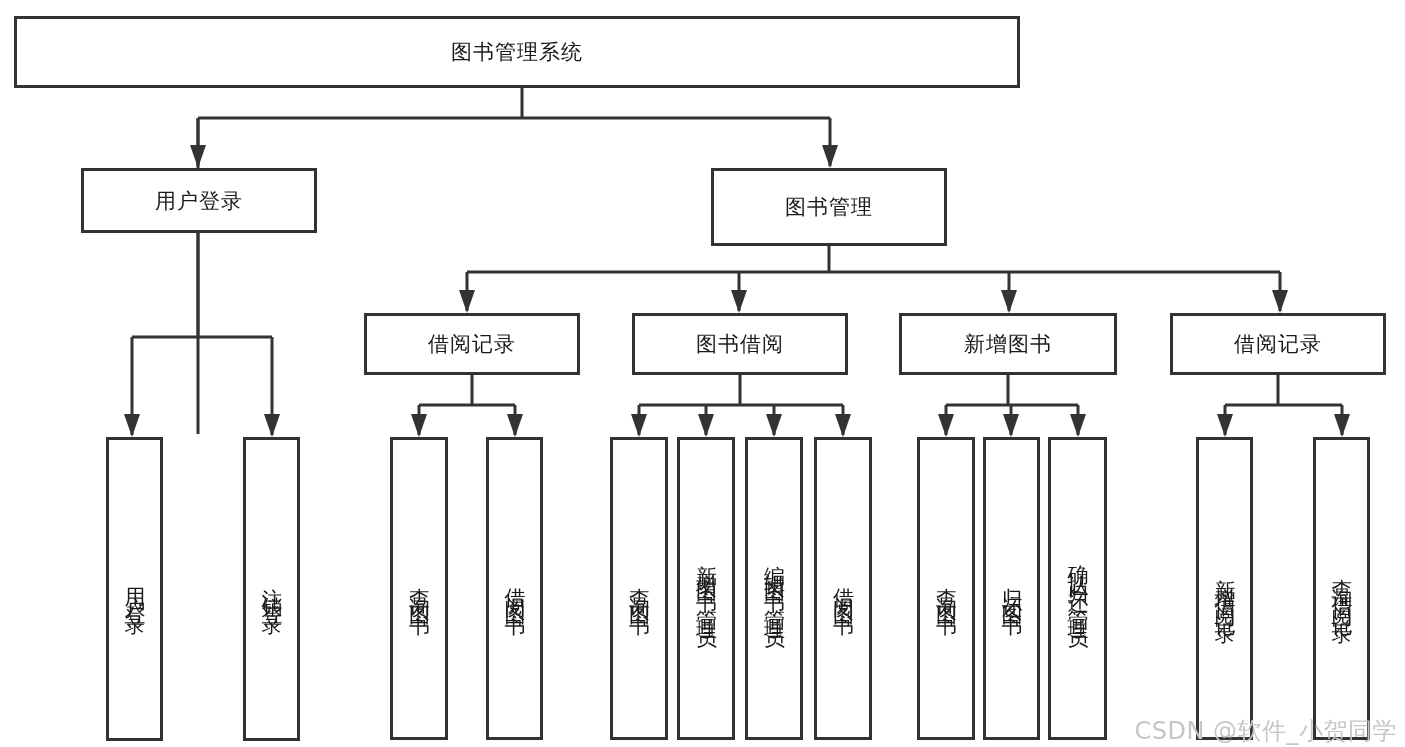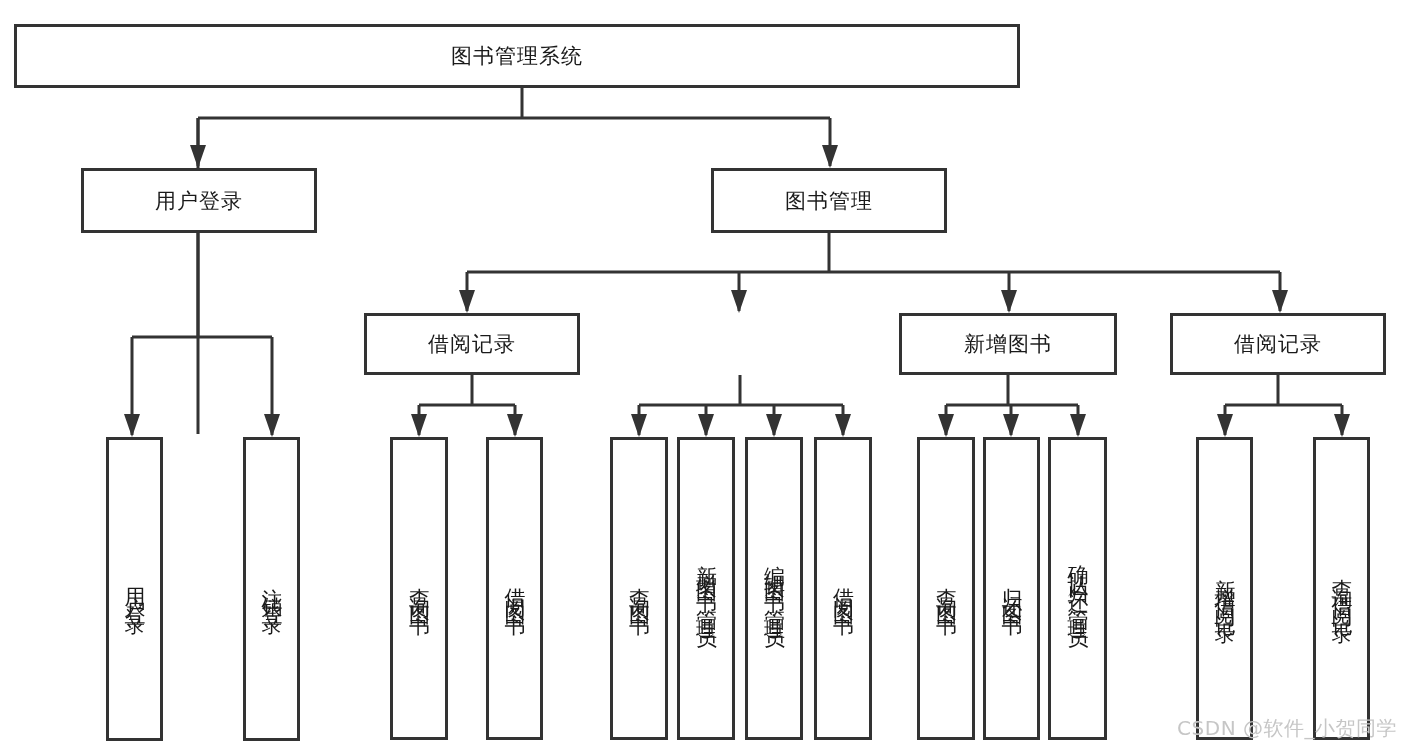--- a/index.html
+++ b/index.html
@@ -26,21 +26,21 @@
   .leaf .vlabel{
     writing-mode:vertical-rl;
     text-orientation:mixed;
     font-size:21px;
     letter-spacing:9px;
     line-height:1.1;
   }
   .watermark{
     position:absolute;z-index:6;
     right:8px;top:715px;
-    font-size:20px;letter-spacing:0.5px;
+    font-size:24px;letter-spacing:0.5px;
     color:var(--wm);
     white-space:nowrap;
     text-align:center;
   }
 </style>
 </head>
 <body>
 
 <div class="canvas">
 
@@ -78,33 +78,36 @@
       <polygon points="774,437 766,414 782,414"></polygon>
       <polygon points="843,437 835,414 851,414"></polygon>
       <polygon points="946,437 938,414 954,414"></polygon>
       <polygon points="1011,437 1003,414 1019,414"></polygon>
       <polygon points="1078,437 1070,414 1086,414"></polygon>
       <polygon points="1225,437 1217,414 1233,414"></polygon>
       <polygon points="1342,437 1334,414 1350,414"></polygon>
     </g>
   </svg>
 
-  <div class="box hbox" style="left:14px;top:24px;width:1006px;height:64px;">
+  <div class="box hbox" style="left:14px;top:16px;width:1006px;height:72px;">
     <span>图书管理系统</span>
   </div>
 
   <div class="box hbox" style="left:81px;top:168px;width:236px;height:65px;">
     <span>用户登录</span>
   </div>
-  <div class="box hbox" style="left:711px;top:168px;width:236px;height:65px;">
+  <div class="box hbox" style="left:711px;top:168px;width:236px;height:78px;">
     <span>图书管理</span>
   </div>
 
   <div class="box hbox" style="left:364px;top:313px;width:216px;height:62px;">
     <span>借阅记录</span>
+  </div>
+  <div class="box hbox" style="left:632px;top:313px;width:216px;height:62px;">
+    <span>图书借阅</span>
   </div>
   <div class="box hbox" style="left:899px;top:313px;width:218px;height:62px;">
     <span>新增图书</span>
   </div>
   <div class="box hbox" style="left:1170px;top:313px;width:216px;height:62px;">
     <span>借阅记录</span>
   </div>
 
   <div class="box leaf" style="left:106px;top:437px;width:57px;height:304px;">
     <span class="vlabel">用户登录</span>

